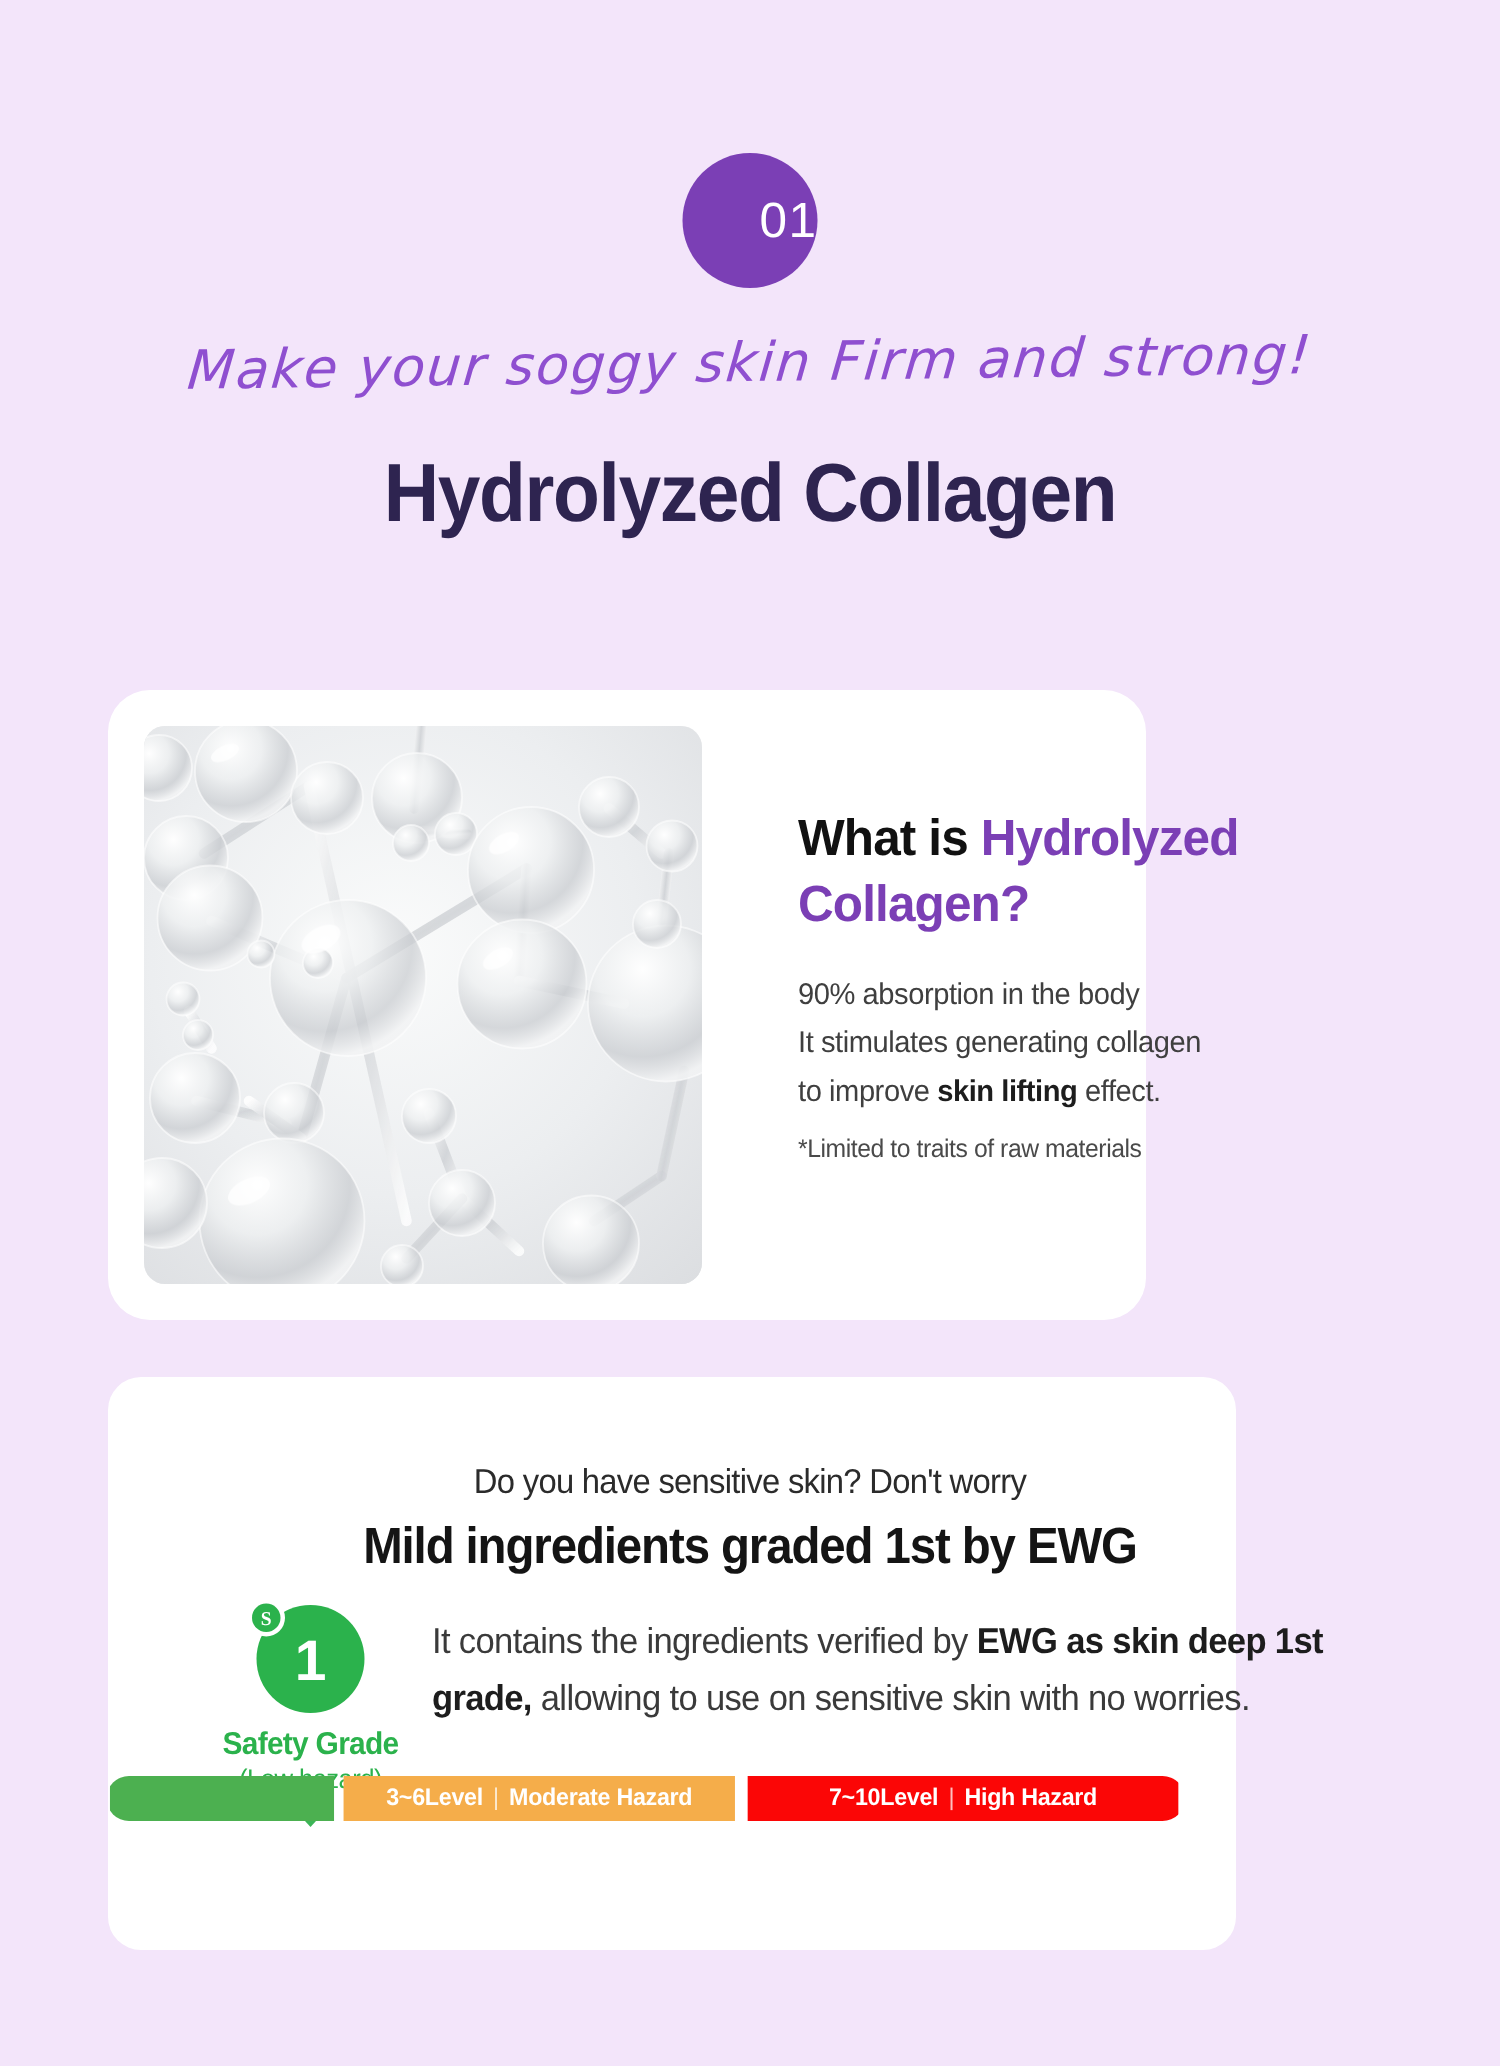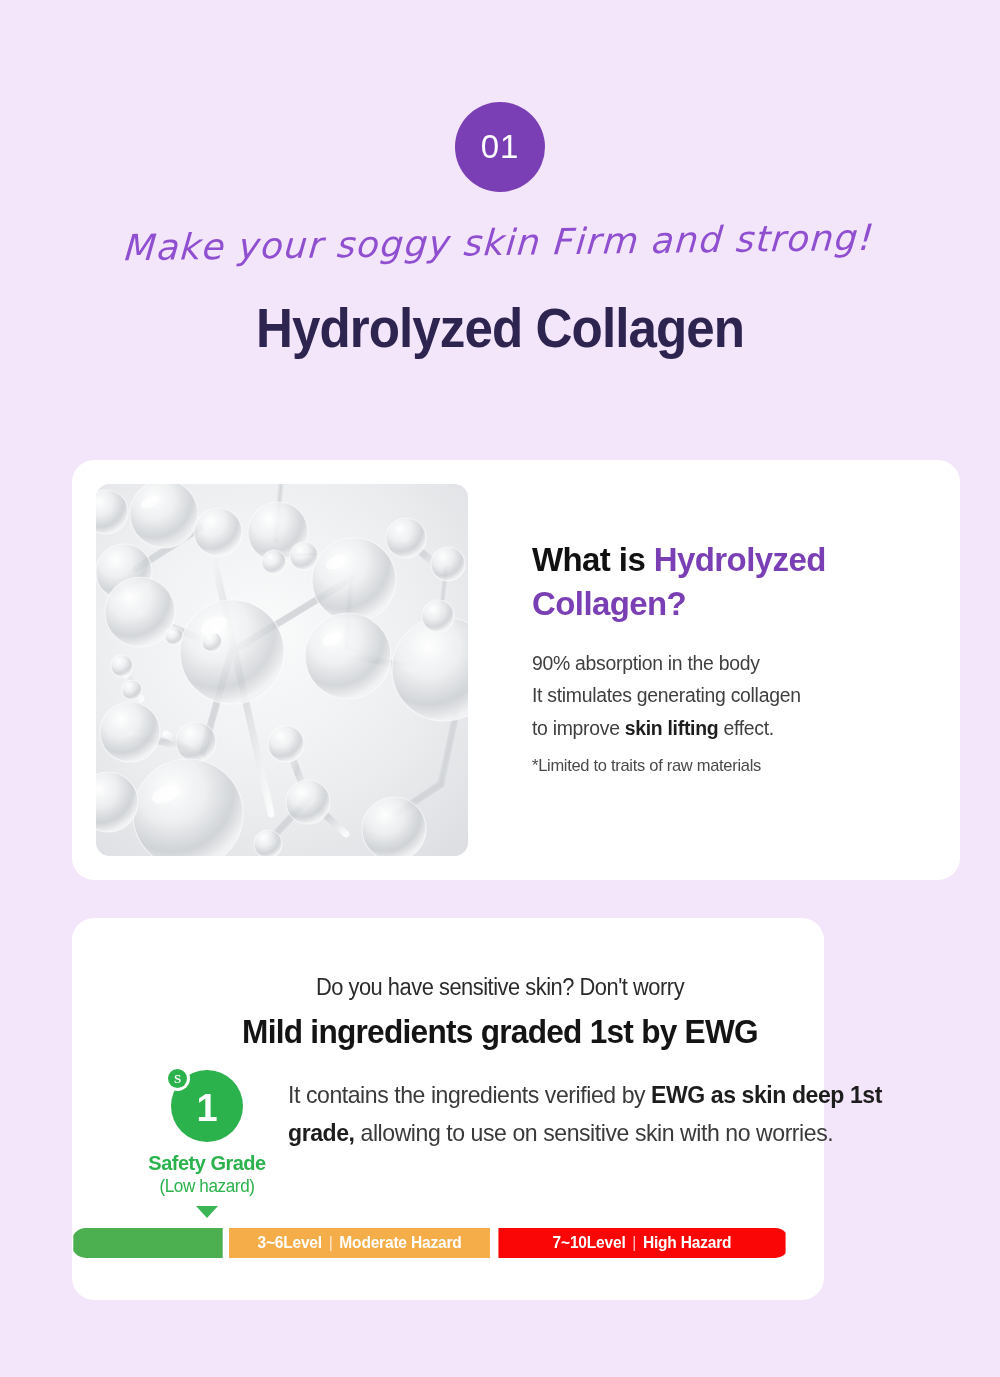--- a/index.html
+++ b/index.html
@@ -9,21 +9,21 @@
     font-family:"Liberation Sans", sans-serif;
     position:relative;
     overflow:hidden;
   }
 
   
   .badge-number{
     position:absolute; left:455px; top:102px;
     width:90px; height:90px; border-radius:50%;
     background:#7b3fb5;
-    display:flex; align-items:center; justify-content:center;
+    display:flex; align-items:center; justify-content:flex-end;
     color:#ffffff; font-size:33px; font-weight:400;
     letter-spacing:1px;
     font-family:"Liberation Sans", sans-serif;
   }
   .script-line{
     position:absolute; left:0; top:222px; width:1000px;
     text-align:center;
     color:#8f4fd0;
     font-size:36px;
     font-family:"DejaVu Sans", sans-serif;
@@ -41,21 +41,21 @@
     letter-spacing:-1px;
     transform:scaleX(0.93);
   }
 
   
   .card{
     position:absolute;
     background:#ffffff;
     border-radius:22px;
   }
-  #card-what{ left:72px; top:460px; width:888px; height:420px; }
+  #card-what{ left:72px; top:460px; width:692px; height:420px;border-radius:28px; }
 
   .mol-img{
     position:absolute; left:24px; top:24px;
     width:372px; height:372px;
     border-radius:14px;
     overflow:hidden;
     background:linear-gradient(135deg,#e9ebec 0%,#f4f5f6 42%,#e3e5e7 100%);
   }
   .mol-img svg{ display:block; width:100%; height:100%; }
 
@@ -144,21 +144,21 @@
   .ewg-para{
     position:absolute; left:216px; top:158px; width:620px;
     font-size:24px; line-height:1.58; color:#3a3a3a;
     letter-spacing:-0.45px;
     transform:scaleX(0.96); transform-origin:left center;
   }
   .ewg-para b{ color:#1d1d1d; font-weight:bold; }
 
   
   .hazard-bar{
-    position:absolute; left:71px; top:1228px;
+    position:absolute; left:71px; top:1184px;
     width:719px; height:30px;
     border-radius:15px;
     overflow:hidden;
     display:flex;
   }
   .hz-seg{
     height:100%;
     display:flex; align-items:center; justify-content:center;
     color:#ffffff; font-size:16px; font-weight:bold;
     letter-spacing:-0.2px; white-space:nowrap;

